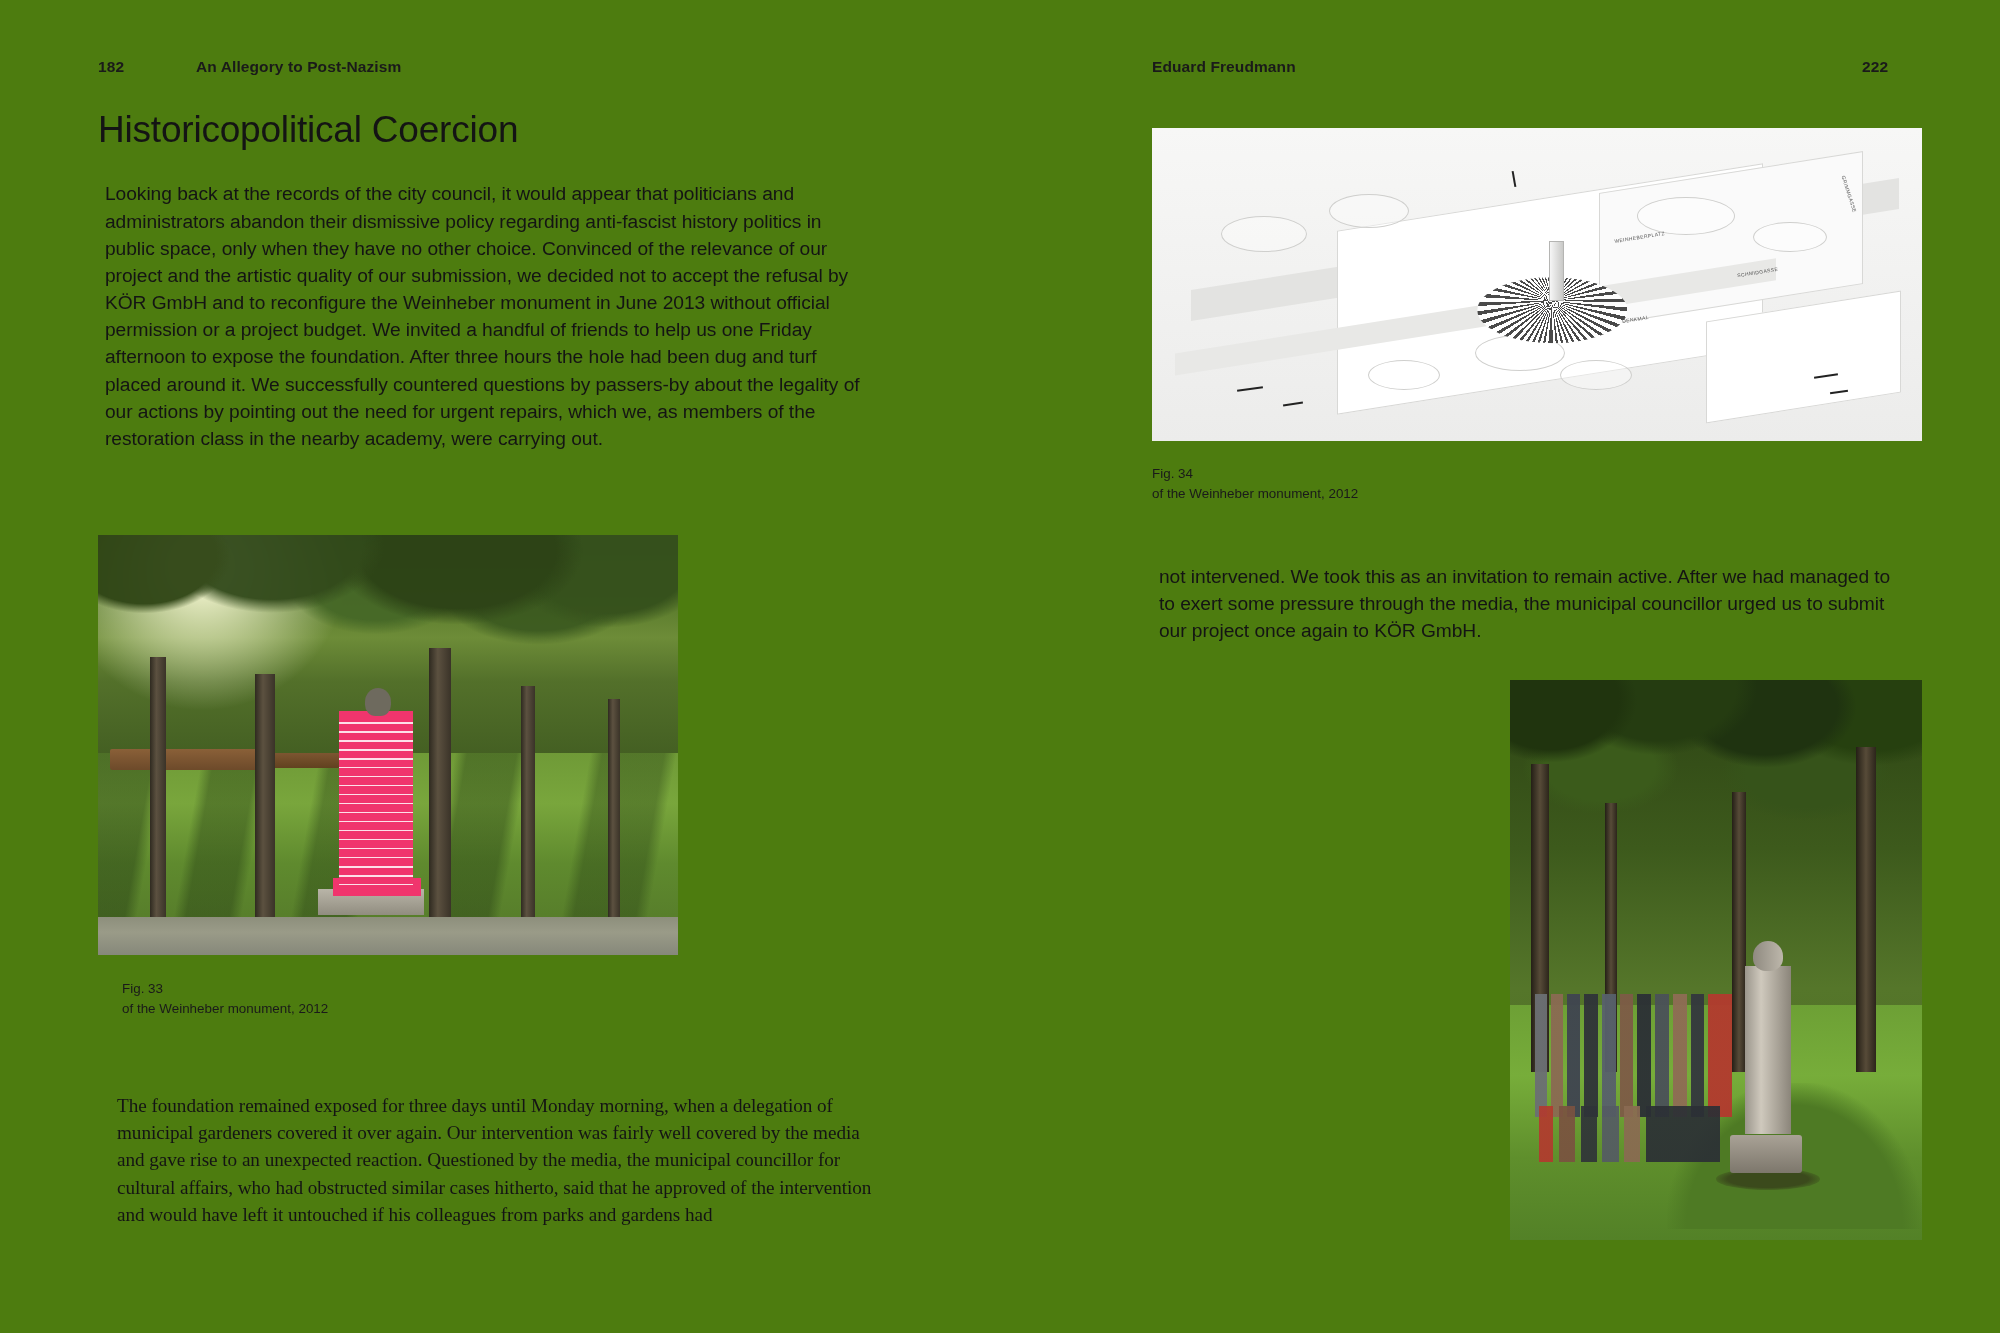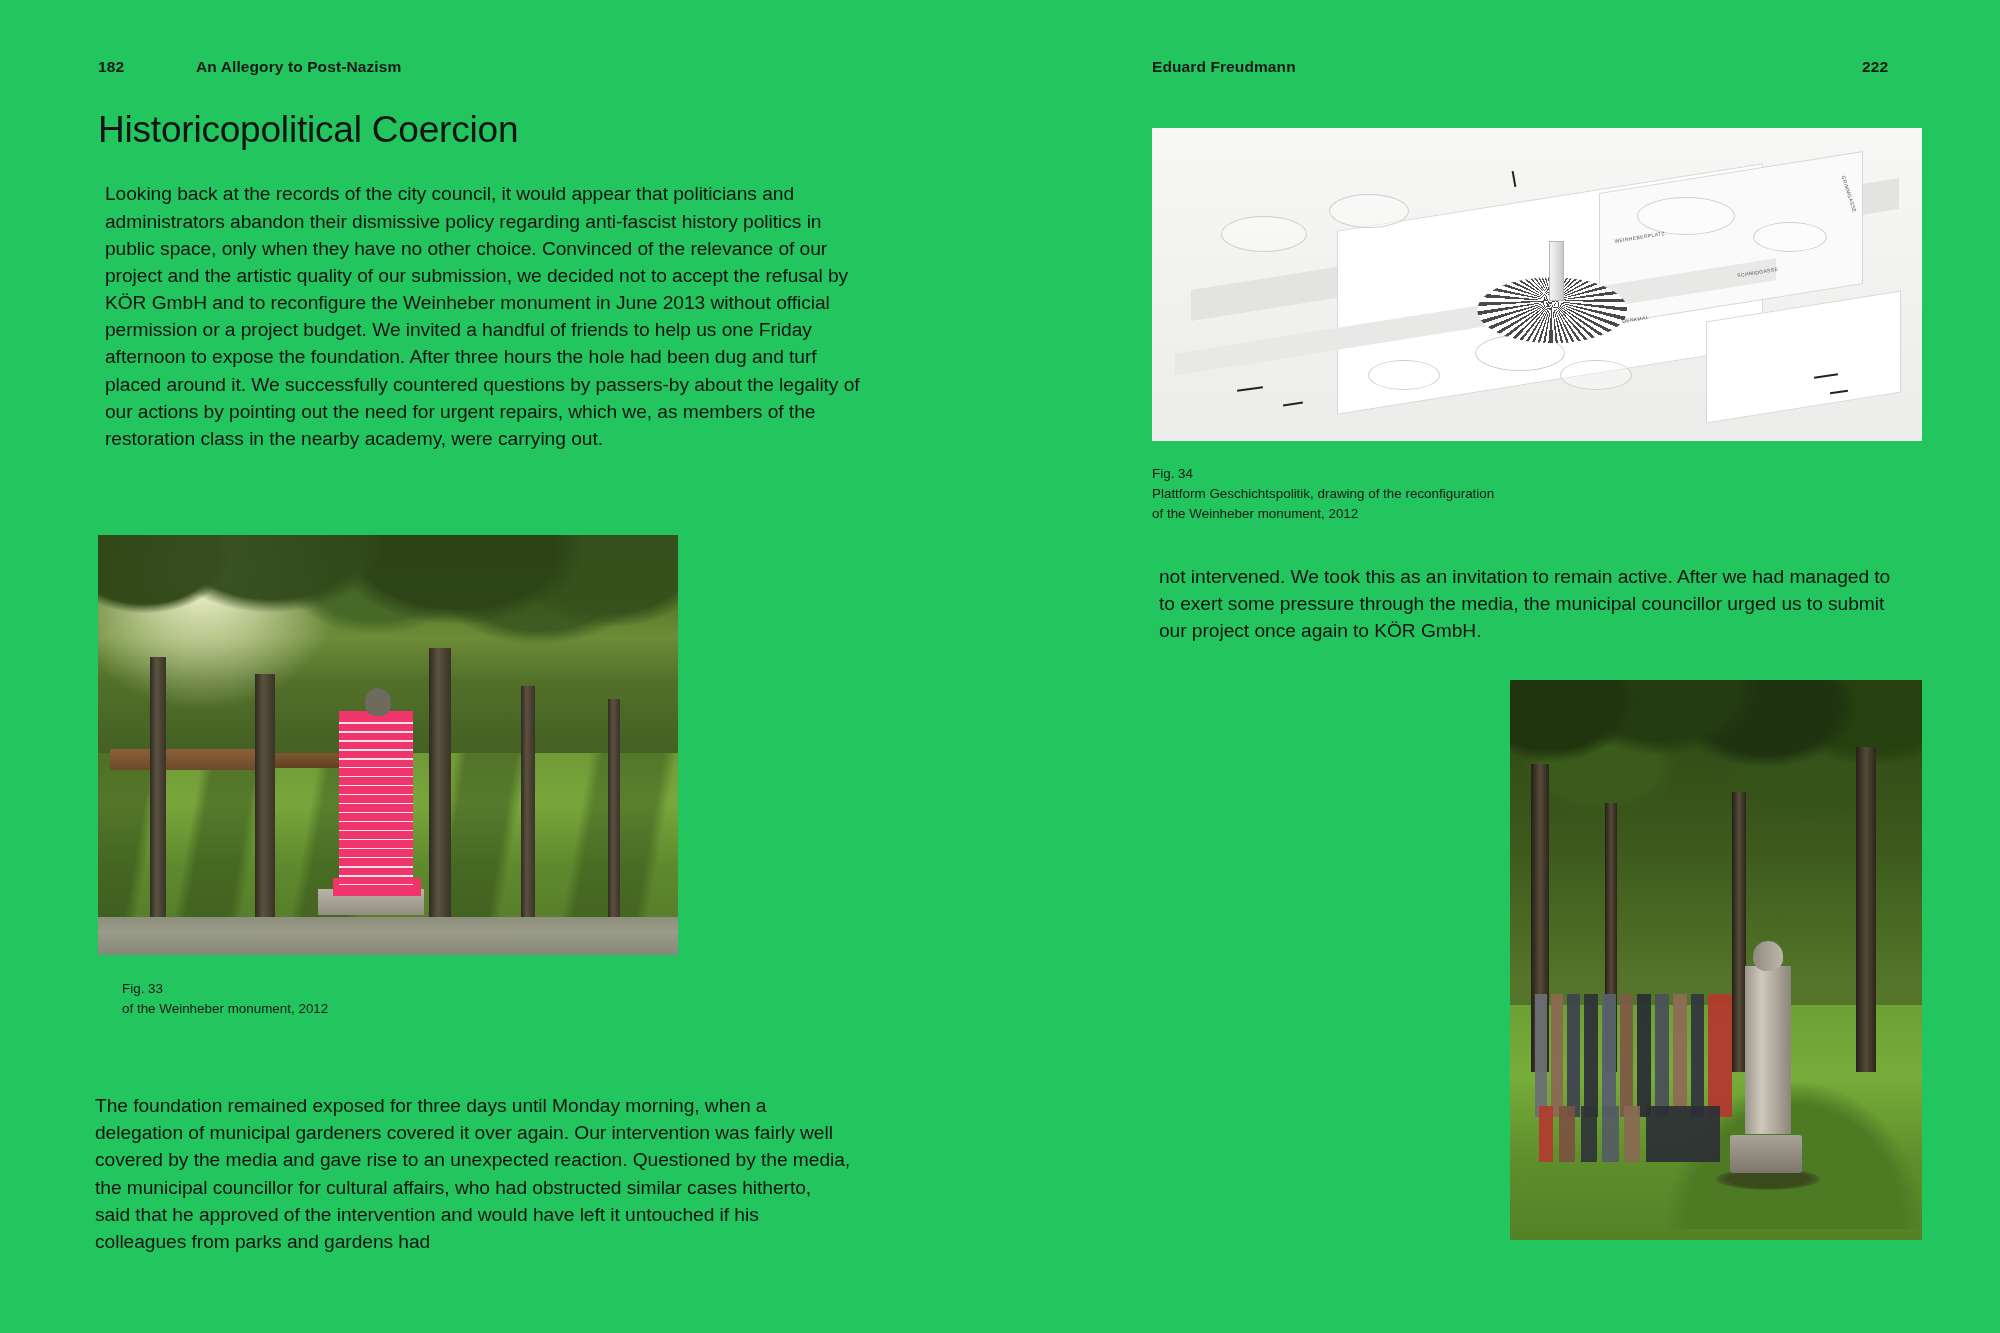--- a/index.html
+++ b/index.html
@@ -11,21 +11,21 @@
     width: 2000px;
     height: 1333px;
     font-family: "Liberation Sans", sans-serif;
     color: #1a1a1a;
     overflow: hidden;
   }
   .spread {
     position: relative;
     width: 2000px;
     height: 1333px;
-    background: #22c55e;
+    background: #4d7c0f;
   }
 
   
   .runhead {
     position: absolute;
     top: 58px;
     font-size: 15.5px;
     font-weight: bold;
     letter-spacing: 0.1px;
     color: #1a1a1a;
@@ -310,21 +310,21 @@
   .p35-hole {
     position: absolute; left: 50%; bottom: 9%;
     width: 104px; height: 22px; border-radius: 50%;
     background: radial-gradient(ellipse at 50% 50%, #3b4a1c 0 55%, rgba(59,74,28,0) 80%);
   }
   #fig35-caption {
     position: absolute; left: 1152px; top: 1168px; width: 330px;
   }
 
   
-  #left-para2 { position: absolute; left: 88px; top: 1085px; width: 770px; }
+  #left-para2 { position: absolute; left: 110px; top: 1085px; width: 770px; font-family: Liberation Serif, serif; }
 </style>
 </head>
 <body>
 
 <div class="spread">
 
   <div class="runhead runhead-folio-left">182</div>
   <div class="runhead runhead-title-left">An Allegory to Post-Nazism</div>
   <div class="runhead runhead-author-right">Eduard Freudmann</div>
   <div class="runhead runhead-folio-right">222</div>
@@ -387,21 +387,20 @@
       <div class="d34-tick d34-t3"></div>
       <div class="d34-tick d34-t4"></div>
       <div class="d34-tick d34-t5"></div>
       <div class="d34-label d34-l1">WEINHEBERPLATZ</div>
       <div class="d34-label d34-l2">SCHMIDGASSE</div>
       <div class="d34-label d34-l3">GRIMMGASSE</div>
       <div class="d34-label d34-l4">DENKMAL</div>
     </div>
     <div class="caption">
       <span class="caption-label">Fig. 34</span>
-      <span class="caption-line">Plattform Geschichtspolitik, drawing of the reconfiguration</span>
       <span class="caption-line">of the Weinheber monument, 2012</span>
     </div>
   </div>
 
   <div id="right-para">
     <p class="body-text">not intervened. We took this as an invitation to remain active. After we had managed to to exert some pressure through the media, the municipal councillor urged us to submit our project once again to KÖR GmbH.</p>
   </div>
 
   <div class="figure" id="fig35">
     <div class="photo35">

